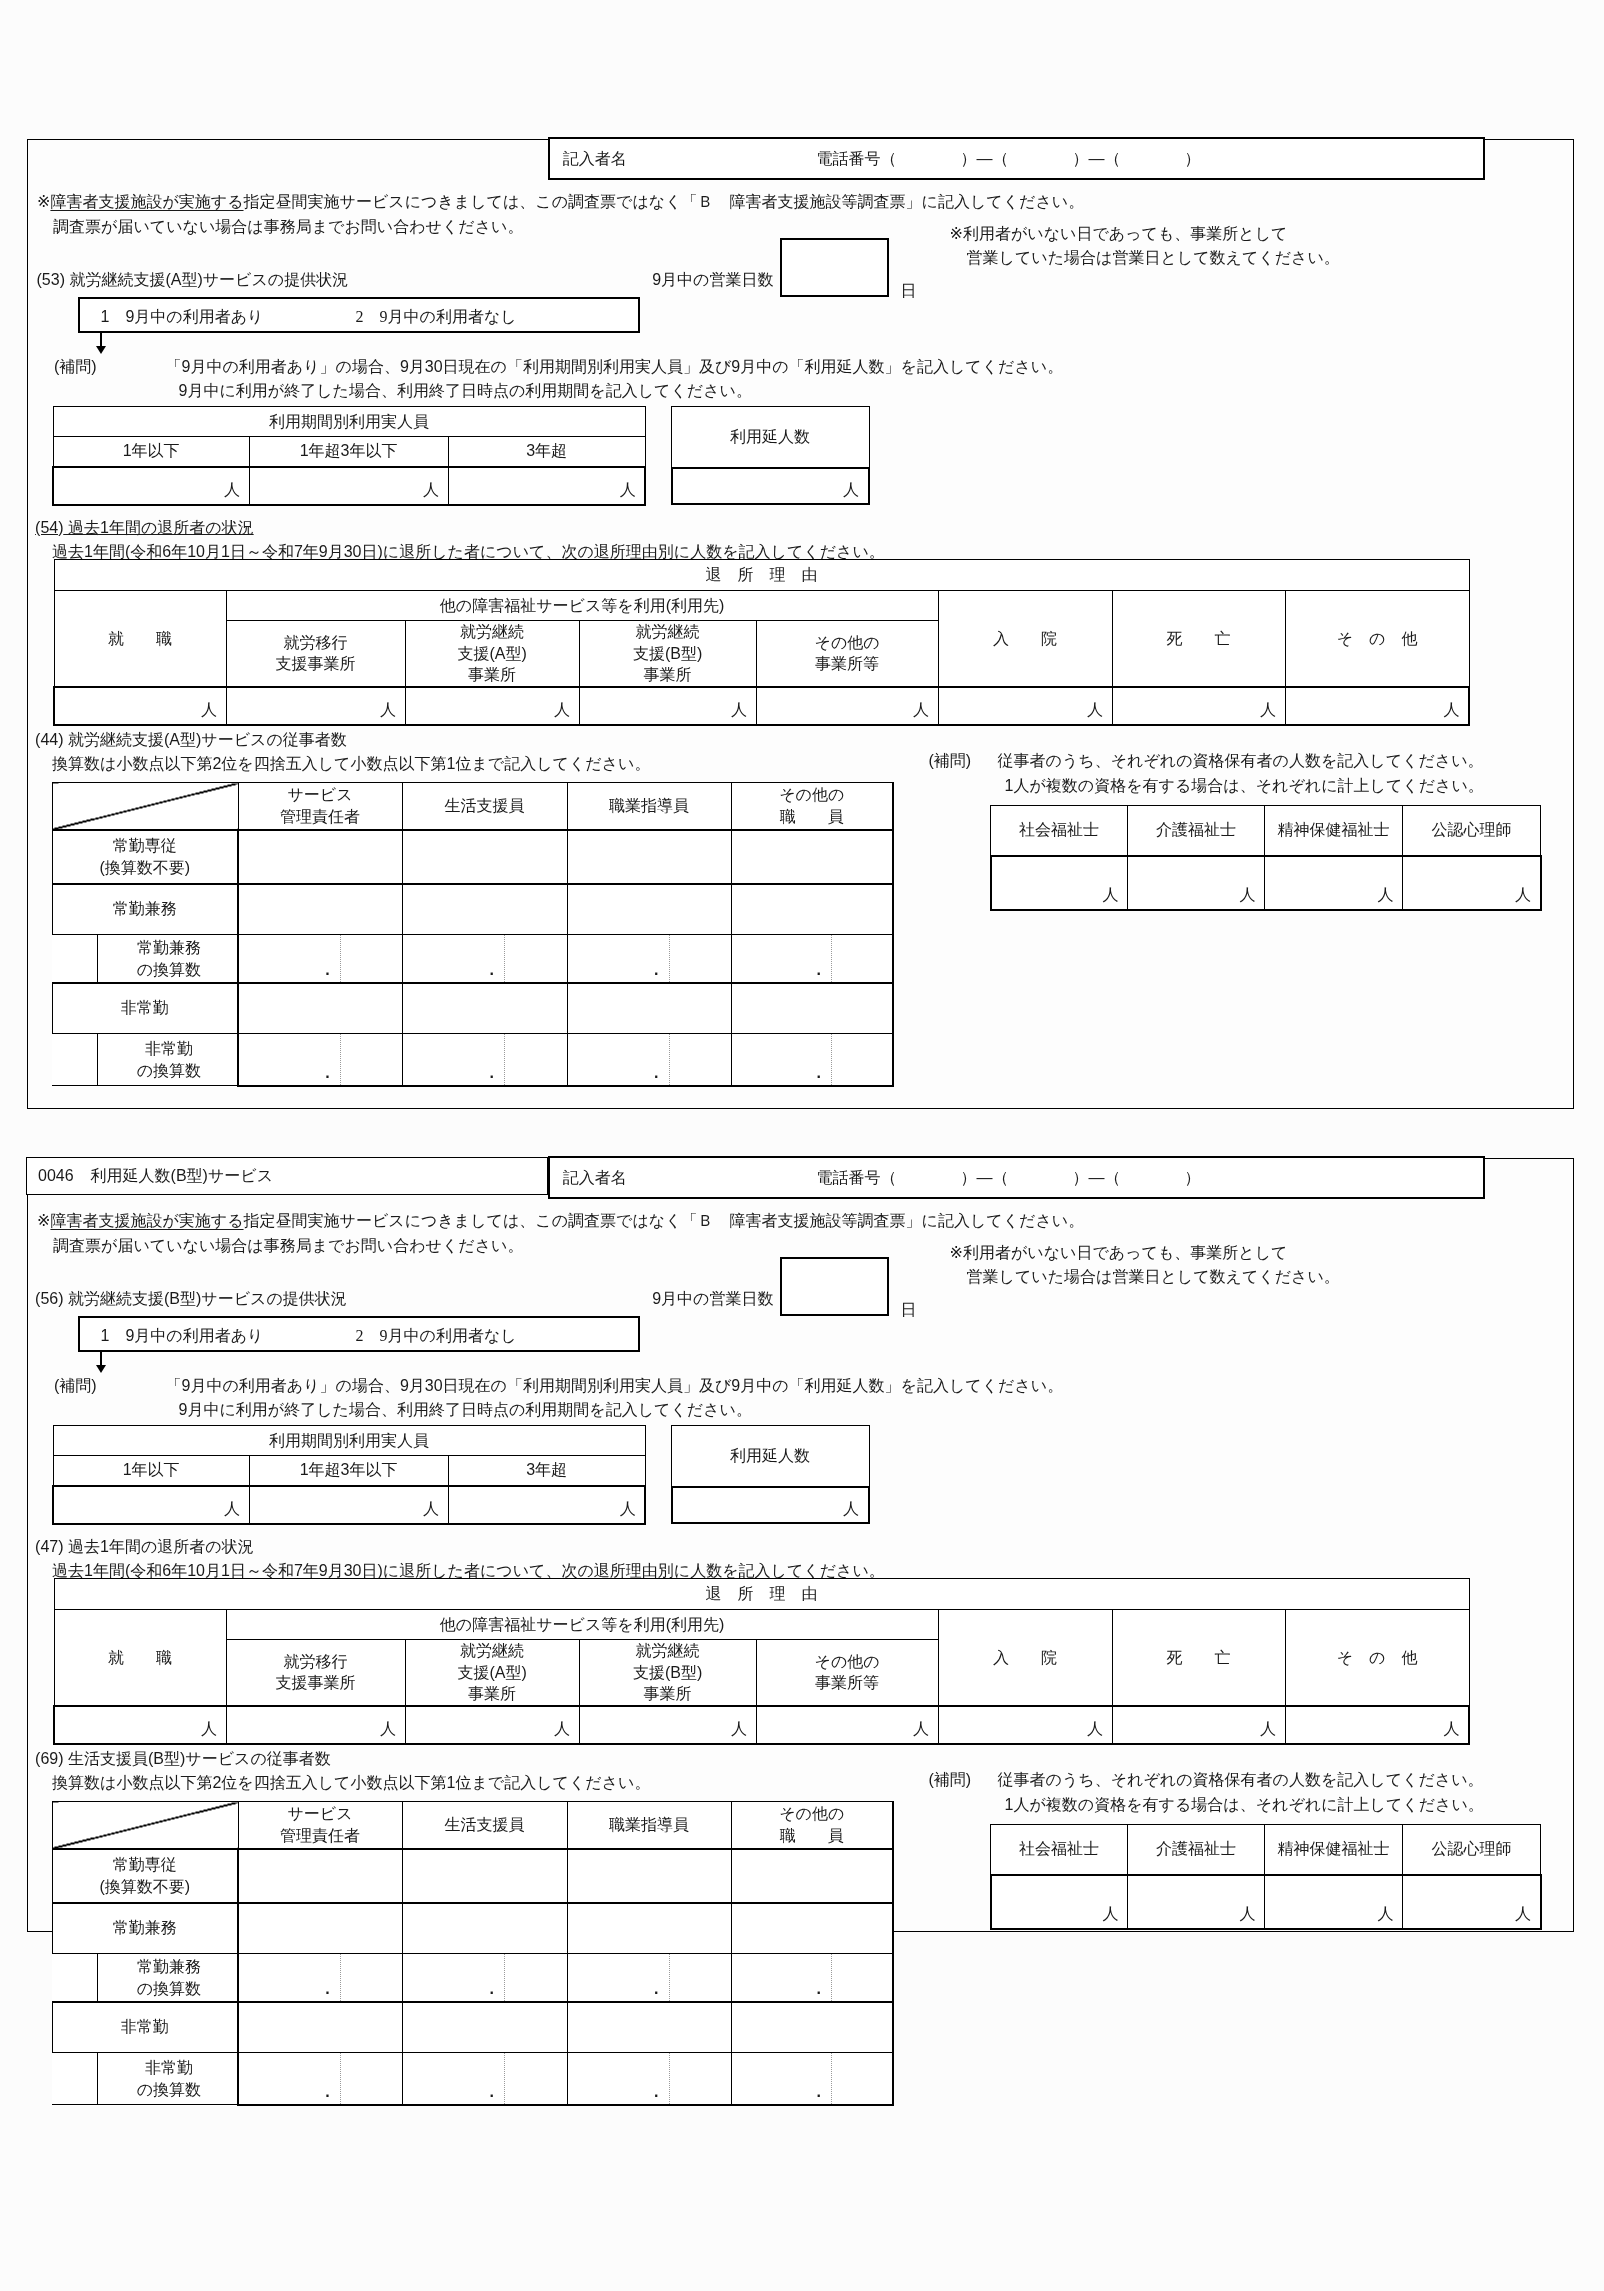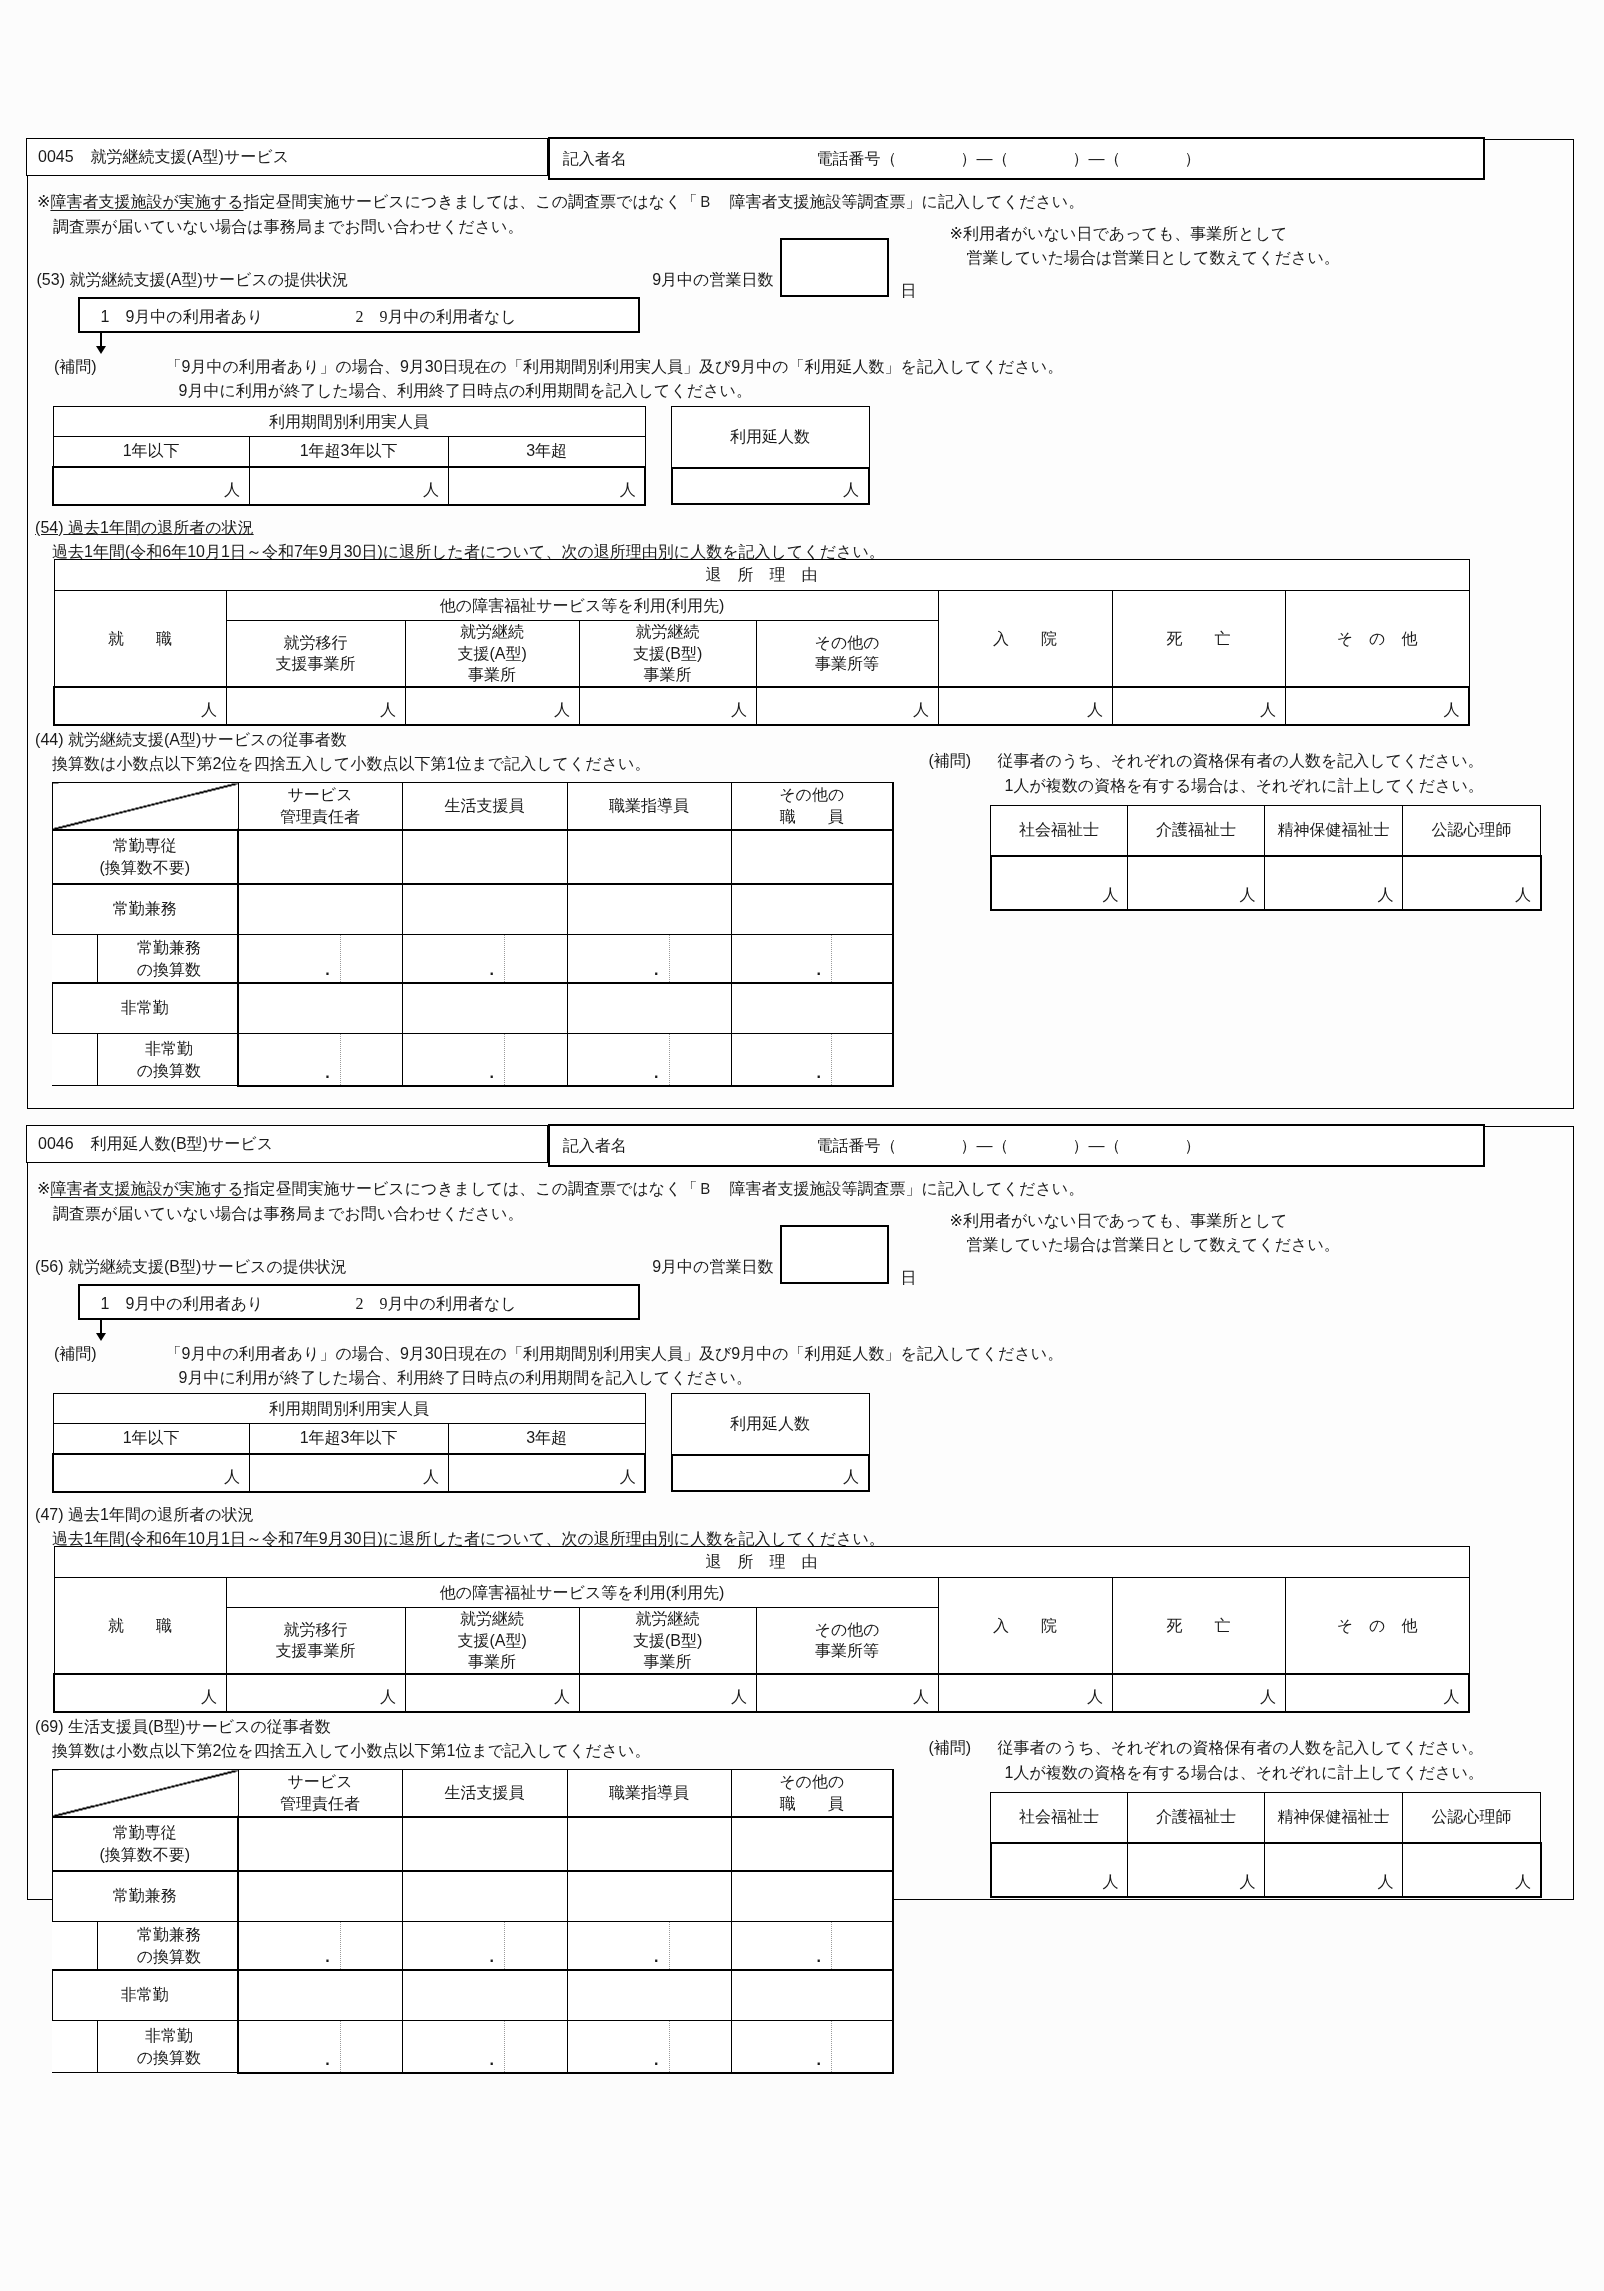--- a/index.html
+++ b/index.html
@@ -76,24 +76,20 @@
   .qual{position:absolute;left:962px;top:665px;width:551px;}
   
   .lbl{white-space:nowrap;}
 </style>
 </head>
 <body>
 
 <div id="page">
     <div class="section" style="top: 139px; height: 970px;">
 
-    <div class="hdr-left">
-      <span>0045</span>
-      <span>就労継続支援(A型)サービス</span>
-    </div>
     <div class="hdr-right">
       <span class="rec">記入者名</span>
       <span class="phone">電話番号（　　　　）―（　　　　）―（　　　　）</span>
     </div>
 
     <div class="abs" style="left:9.5px;top:51px;">
       <span>※</span><span class="u">障害者支援施設が実施する</span><span>指定昼間実施サービスにつきましては、この調査票ではなく「Ｂ　障害者支援施設等調査票」に記入してください。</span>
     </div>
     <div class="abs" style="left:25.6px;top:76px;">調査票が届いていない場合は事務局までお問い合わせください。</div>
 
@@ -311,21 +307,21 @@
       <tr class="drow" style="height:54px;">
         <td class="person">人</td>
         <td class="person">人</td>
         <td class="person">人</td>
         <td class="person">人</td>
       </tr>
     </tbody>
       </table>
 
   </div>
-    <div class="section" style="top: 1126px; height: 774px;">
+    <div class="section" style="top: 1158px; height: 774px;">
 
     <div class="hdr-left">
       <span>0046</span>
       <span>利用延人数(B型)サービス</span>
     </div>
     <div class="hdr-right">
       <span class="rec">記入者名</span>
       <span class="phone">電話番号（　　　　）―（　　　　）―（　　　　）</span>
     </div>
 

